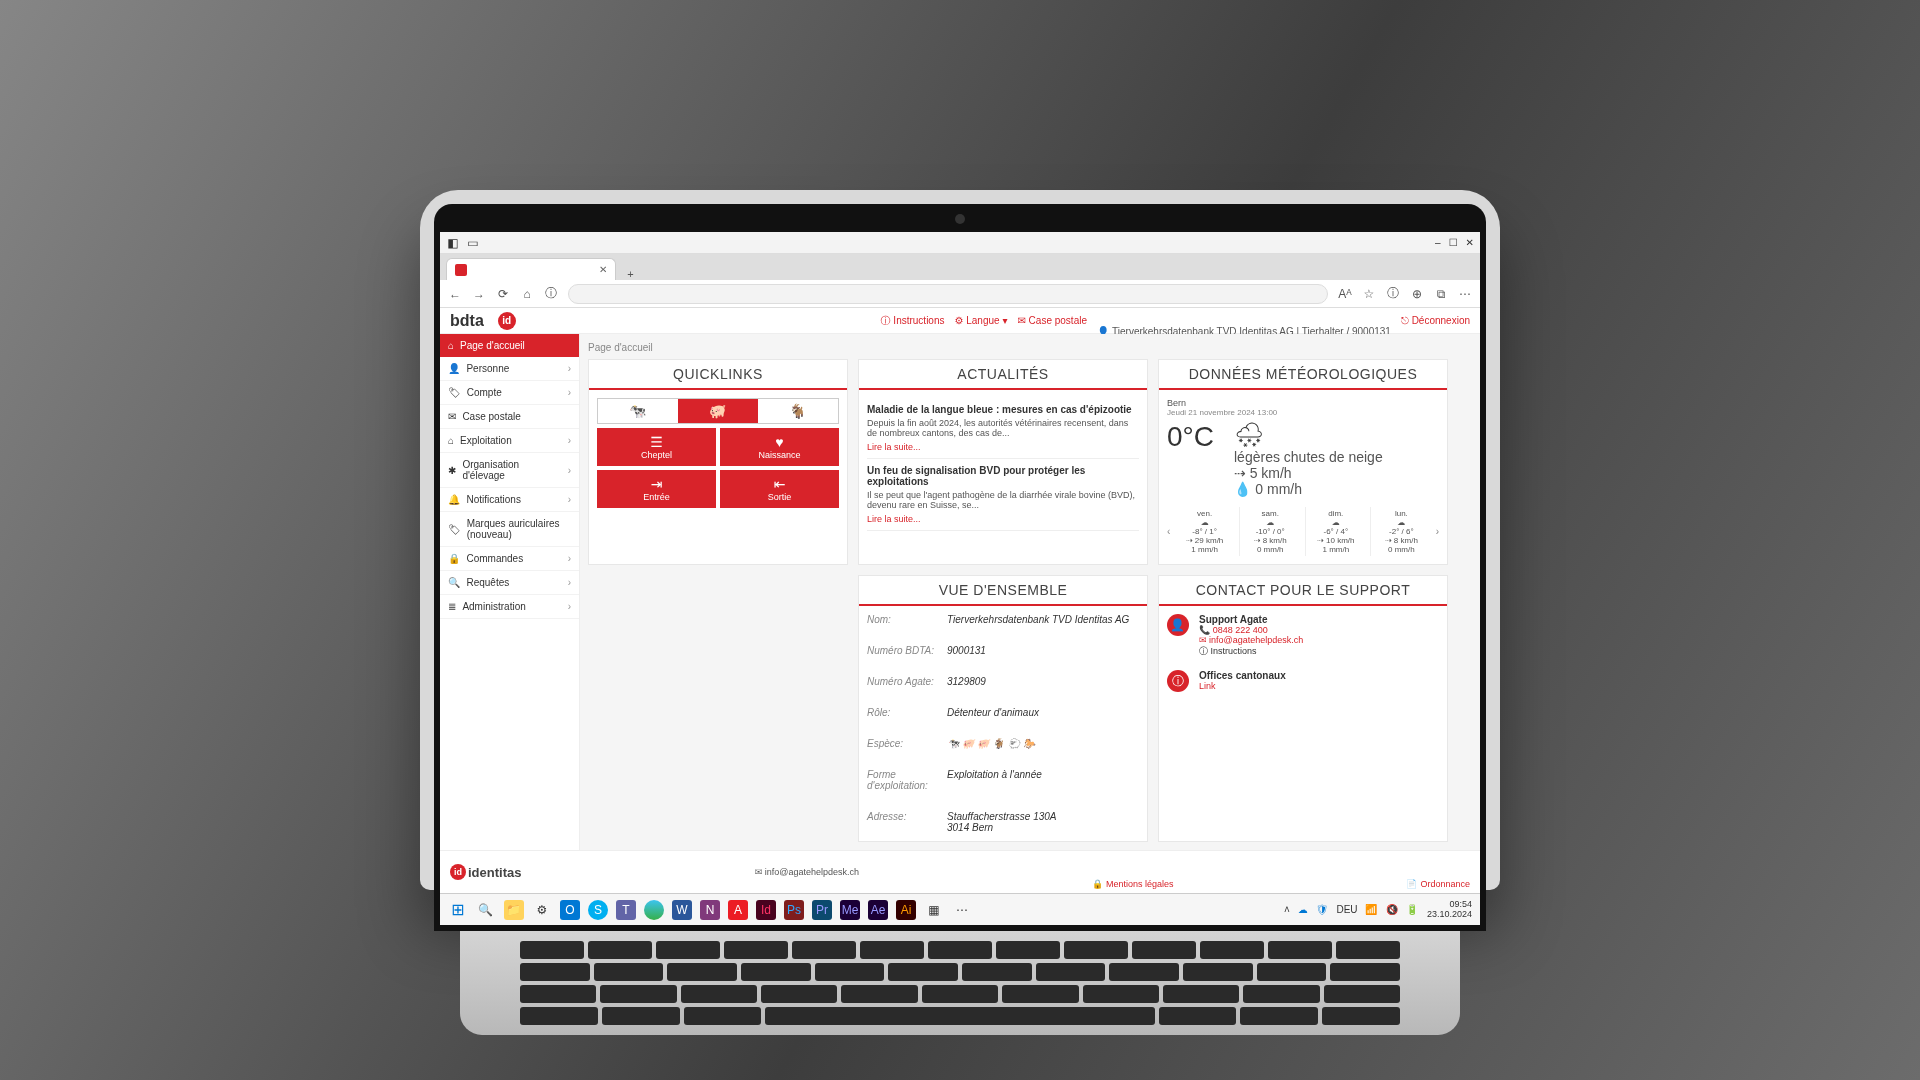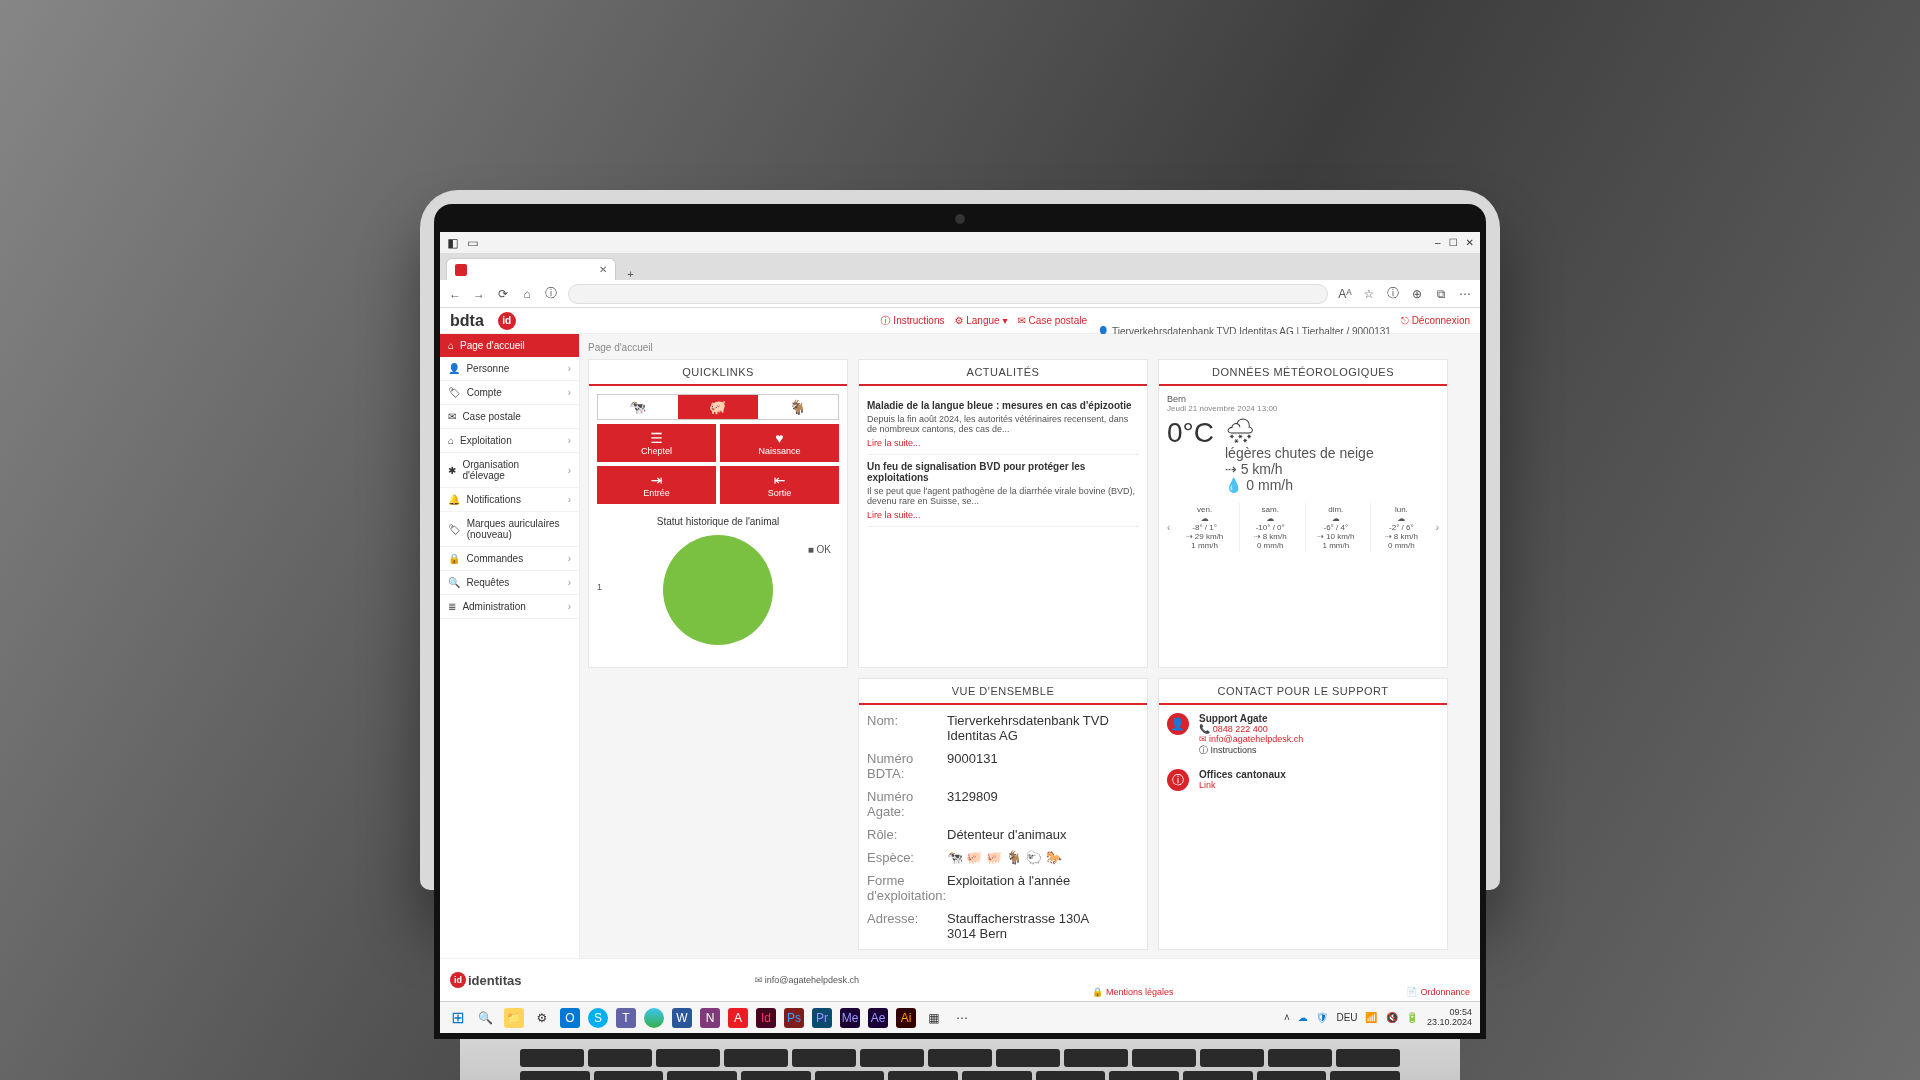--- a/index.html
+++ b/index.html
@@ -36,44 +36,44 @@
   .toplinks .grey{color:#555;margin-top:22px;}
   .workarea{flex:1;display:flex;overflow:hidden;}
   .sidebar{width:140px;background:#fff;border-right:1px solid #eee;font-size:10px;}
   .active{background:#d8232a;color:#fff;padding:6px 8px;display:flex;align-items:center;gap:6px;}
   .navitem{padding:6px 8px;border-bottom:1px solid #f2f2f2;display:flex;align-items:center;gap:6px;cursor:pointer;color:#333;}
   .navitem .chev{margin-left:auto;color:#999;}
   .main{flex:1;background:#f5f5f5;padding:8px;overflow:auto;}
   .bc{font-size:10px;color:#888;margin-bottom:6px;}
   .grid{display:grid;grid-template-columns: 260px 290px 290px;gap:10px;}
   .panel{background:#fff;border:1px solid #e7e7e7;display:flex;flex-direction:column;}
-  .ph{font-size:11px;text-align:center;text-transform:uppercase;padding:6px;border-bottom:2px solid #d8232a;letter-spacing:.5px;color:#444;}
+  .ph{font-size:14px;text-align:center;text-transform:uppercase;padding:6px;border-bottom:2px solid #d8232a;letter-spacing:.5px;color:#444;}
   .pb{padding:8px;font-size:10px;}
   .speciestabs{display:flex;border:1px solid #ccc;}
   .speciestabs div{flex:1;text-align:center;padding:4px 0;font-size:14px;}
   .speciestabs .sel{background:#d8232a;color:#fff;}
   .qgrid{display:grid;grid-template-columns:1fr 1fr;gap:4px;margin-top:4px;}
   .qbtn{background:#d8232a;color:#fff;text-align:center;padding:6px 0;font-size:9px;cursor:pointer;}
   .qbtn .qi{font-size:14px;display:block;}
   .chartwrap{text-align:center;padding:6px 0;}
   .pie{width:110px;height:110px;border-radius:50%;background:#7ac142;margin:8px auto;}
   .legend{position:absolute;right:8px;color:#555;}
   .news h4{font-size:10px;font-weight:bold;margin-bottom:3px;}
   .news p{font-size:9px;color:#555;margin-bottom:3px;}
   .news a{color:#d8232a;font-size:9px;}
   .news .item{border-bottom:1px solid #eee;padding:6px 0;}
-  .weather-now{display:flex;gap:11px;align-items:flex-start;}
+  .weather-now{display:flex;gap:20px;align-items:flex-start;}
   .temp{font-size:28px;font-weight:300;}
   .wicon{font-size:24px;}
   .wdesc{font-size:14px;color:#555;}
   .forecast{display:flex;gap:4px;margin-top:10px;align-items:center;}
   .fday{flex:1;text-align:center;font-size:8px;color:#555;border-left:1px solid #eee;padding:2px;}
   .fday:first-of-type{border-left:none;}
   .row2{display:grid;grid-template-columns:290px 290px;gap:10px;margin-top:10px;margin-left:270px;}
-  .ov dl{display:grid;grid-template-columns:80px 1fr;row-gap:8px;font-size:13px;}
+  .ov dl{display:grid;grid-template-columns:80px 1fr;row-gap:20px;font-size:10px;font-style:italic;}
   .ov dt{color:#888;}
   .ov dd{color:#333;}
   .support .srow{display:flex;gap:10px;margin-bottom:12px;}
   .sicon{width:22px;height:22px;border-radius:50%;background:#d8232a;color:#fff;display:flex;align-items:center;justify-content:center;font-size:12px;}
   .slinks a{display:block;color:#d8232a;font-size:9px;}
   .footer{background:#fff;border-top:1px solid #eee;padding:4px 10px;display:flex;font-size:9px;color:#555;gap:40px;align-items:center;}
   .footer .idlogo{font-weight:bold;font-size:13px;color:#444;display:flex;align-items:center;gap:2px;}
   .footer a{color:#d8232a;margin-top:24px;}
   .taskbar{height:32px;background:#f6f6f6;border-top:1px solid #ccc;display:flex;align-items:center;padding:0 8px;gap:8px;font-size:10px;}
   .tb-icon{width:20px;height:20px;border-radius:3px;display:flex;align-items:center;justify-content:center;font-size:12px;}
@@ -205,26 +205,20 @@
              <div class="speciestabs">
                <div>🐄</div>
                <div class="sel">🐖</div>
                <div>🐐</div>
              </div>
              <div class="qgrid">
                <div class="qbtn"><span class="qi">☰</span><span>Cheptel</span></div>
                <div class="qbtn"><span class="qi">♥</span><span>Naissance</span></div>
                <div class="qbtn"><span class="qi">⇥</span><span>Entrée</span></div>
                <div class="qbtn"><span class="qi">⇤</span><span>Sortie</span></div>
-             </div>
-             <div class="chartwrap" style="position:relative;">
-               <div style="margin:6px 0;">Statut historique de l'animal</div>
-               <span style="position:absolute;left:0;top:78px;font-size:9px;color:#555">1</span>
-               <div class="pie"></div>
-               <span class="legend" style="top:40px;">■ <span>OK</span></span>
              </div>
            </div>
          </div>
 
          <div class="panel news">
            <div class="ph">ACTUALITÉS</div>
            <div class="pb">
              <div class="item">
                <h4>Maladie de la langue bleue : mesures en cas d'épizootie</h4>
                <p>Depuis la fin août 2024, les autorités vétérinaires recensent, dans de nombreux cantons, des cas de...</p>

